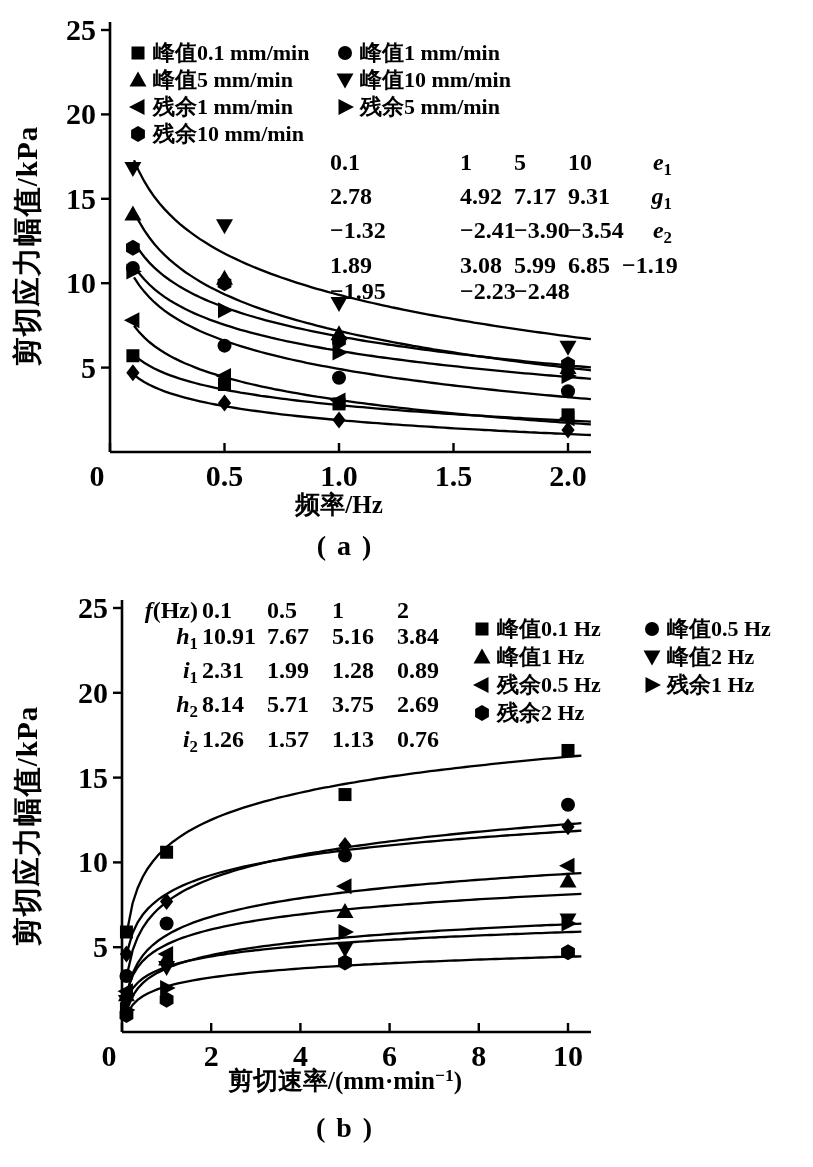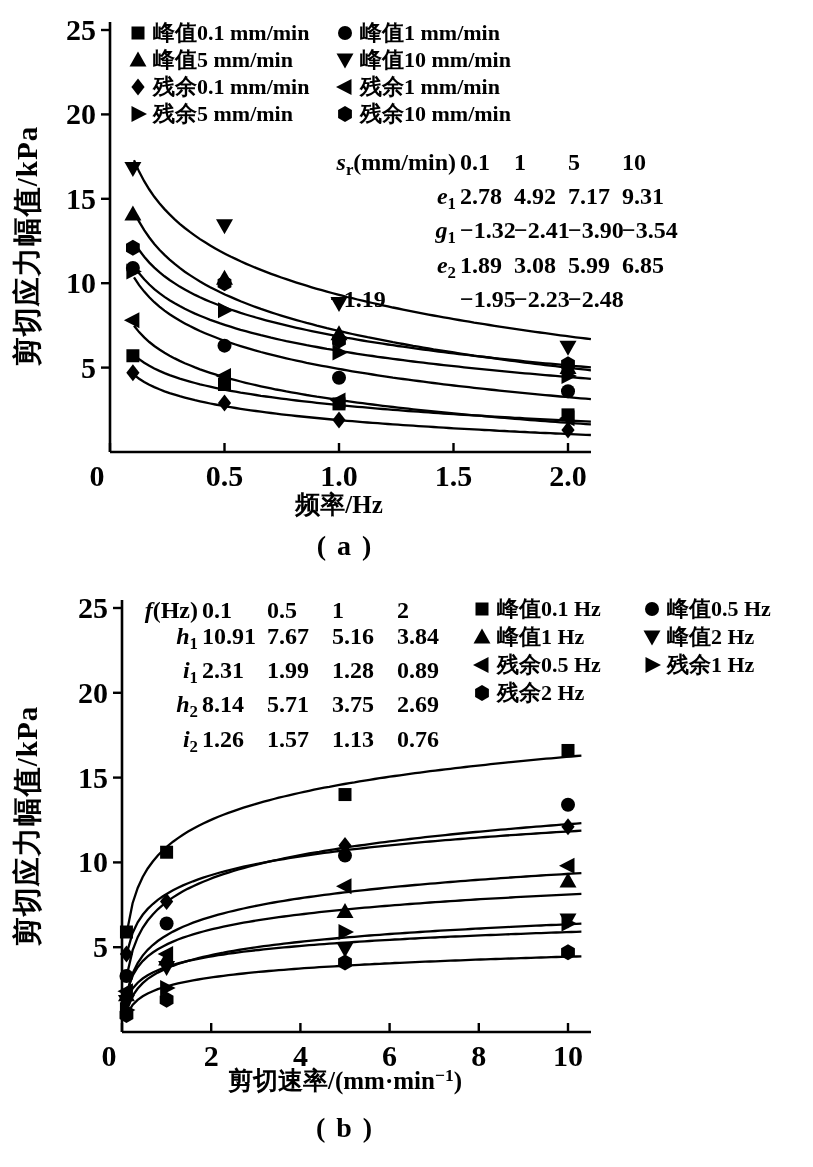--- a/index.html
+++ b/index.html
@@ -4,21 +4,21 @@
 <style>
   html,body{margin:0;padding:0;background:#fff;}
   #screen{position:relative;width:813px;height:1167px;background:#fff;overflow:hidden;
           font-family:"Liberation Serif","DejaVu Serif",serif;font-weight:bold;color:#000;}
   #fig-svg{position:absolute;left:0;top:0;}
   #fig-svg text{font-family:"Liberation Serif","DejaVu Serif",serif;font-weight:bold;fill:#000;font-size:30px;}
   .overlay{position:absolute;white-space:nowrap;}
   .ylabel{transform:rotate(-90deg);text-align:center;font-size:29px;letter-spacing:1px;}
   .xlabel{text-align:center;font-size:25px;}
   .caption{text-align:center;font-size:28px;letter-spacing:2px;}
-  .legend{display:grid;row-gap:1px;}
+  .legend{display:grid;row-gap:1px;margin-top:20px;}
   #legend-a{left:128px;top:20px;grid-template-columns:207px auto;}
   #legend-b{left:472px;top:596px;grid-template-columns:170px auto;row-gap:2px;font-family:Liberation Serif, serif;}
   .legend-item{display:flex;align-items:center;gap:5px;font-size:22px;height:26px;}
   .legend-item svg{flex:0 0 auto;}
   .tbl{display:grid;font-size:24px;line-height:26px;}
   #table-a{left:330px;top:149px;grid-template-columns:130px 54px 54px 54px 54px;}
   #table-b{left:112px;top:597px;grid-template-columns:90px 65px 65px 65px 65px;}
   .tbl .lab{text-align:right;padding-right:4px;}
   .tbl .num{text-align:left;}
   .var{font-style:italic;}
@@ -181,45 +181,38 @@
         <span>峰值5 mm/min</span>
       </div>
       <div class="legend-item">
         <svg width="20" height="20" viewBox="-10 -10 20 20">
           <path d="M0 8.5L-8.5 -6.5L8.5 -6.5z" fill="#000000"></path>
         </svg>
         <span>峰值10 mm/min</span>
       </div>
       <div class="legend-item">
         <svg width="20" height="20" viewBox="-10 -10 20 20">
-          <path d="M0 -8.5L6.6 0L0 8.5L-6.6 0z" fill="#000000"></path>
-        </svg>
-        <span>残余0.1 mm/min</span>
-      </div>
-      <div class="legend-item">
-        <svg width="20" height="20" viewBox="-10 -10 20 20">
           <path d="M-9 0L6.5 -8L6.5 8z" fill="#000000"></path>
         </svg>
         <span>残余1 mm/min</span>
       </div>
       <div class="legend-item">
         <svg width="20" height="20" viewBox="-10 -10 20 20">
           <path d="M9 0L-6.5 -8L-6.5 8z" fill="#000000"></path>
         </svg>
         <span>残余5 mm/min</span>
       </div>
       <div class="legend-item">
         <svg width="20" height="20" viewBox="-10 -10 20 20">
           <path d="M0 -8L6.9 -4L6.9 4L0 8L-6.9 4L-6.9 -4z" fill="#000000"></path>
         </svg>
         <span>残余10 mm/min</span>
       </div>
     </div>
   <div id="table-a" class="overlay tbl">
-      <div class="lab"><span class="var">s</span><span class="sub">r</span>(mm/min)</div>
       <div class="num">0.1</div>
       <div class="num">1</div>
       <div class="num">5</div>
       <div class="num">10</div>
       <div class="lab"><span class="var">e</span><span class="sub">1</span></div>
       <div class="num">2.78</div>
       <div class="num">4.92</div>
       <div class="num">7.17</div>
       <div class="num">9.31</div>
       <div class="lab"><span class="var">g</span><span class="sub">1</span></div>

